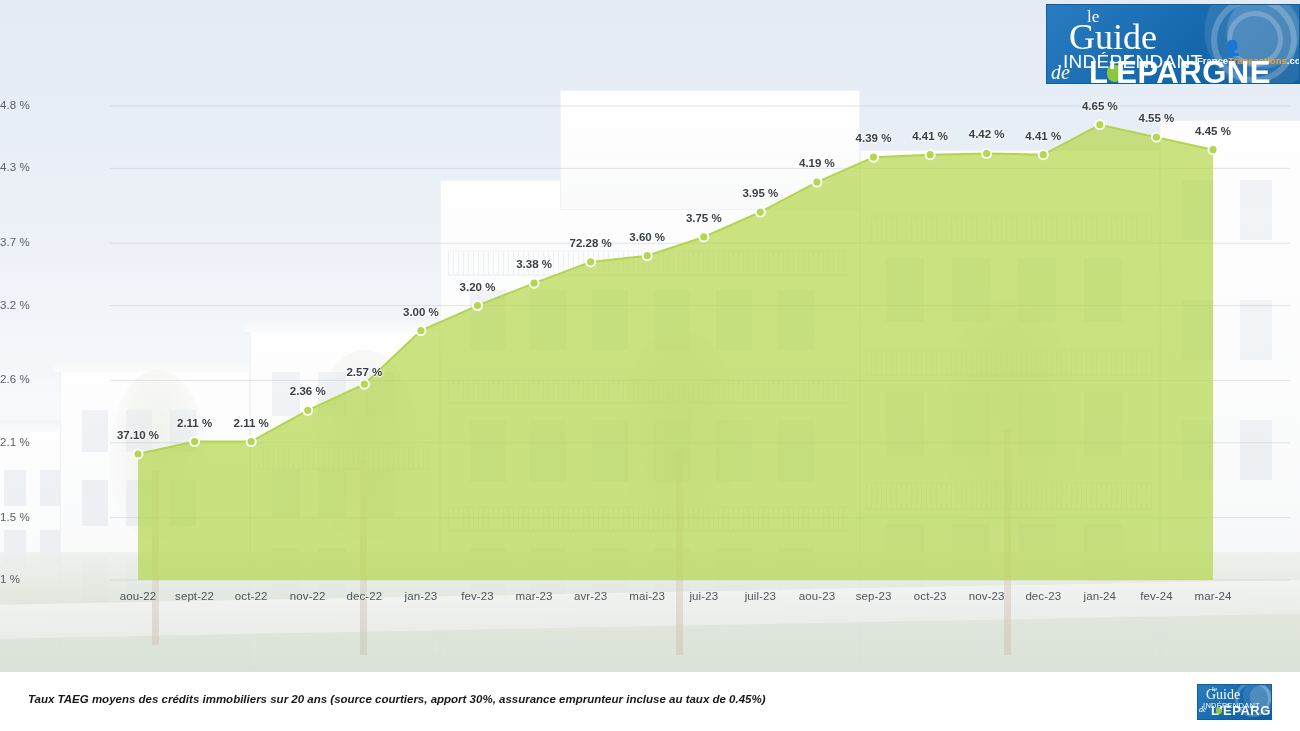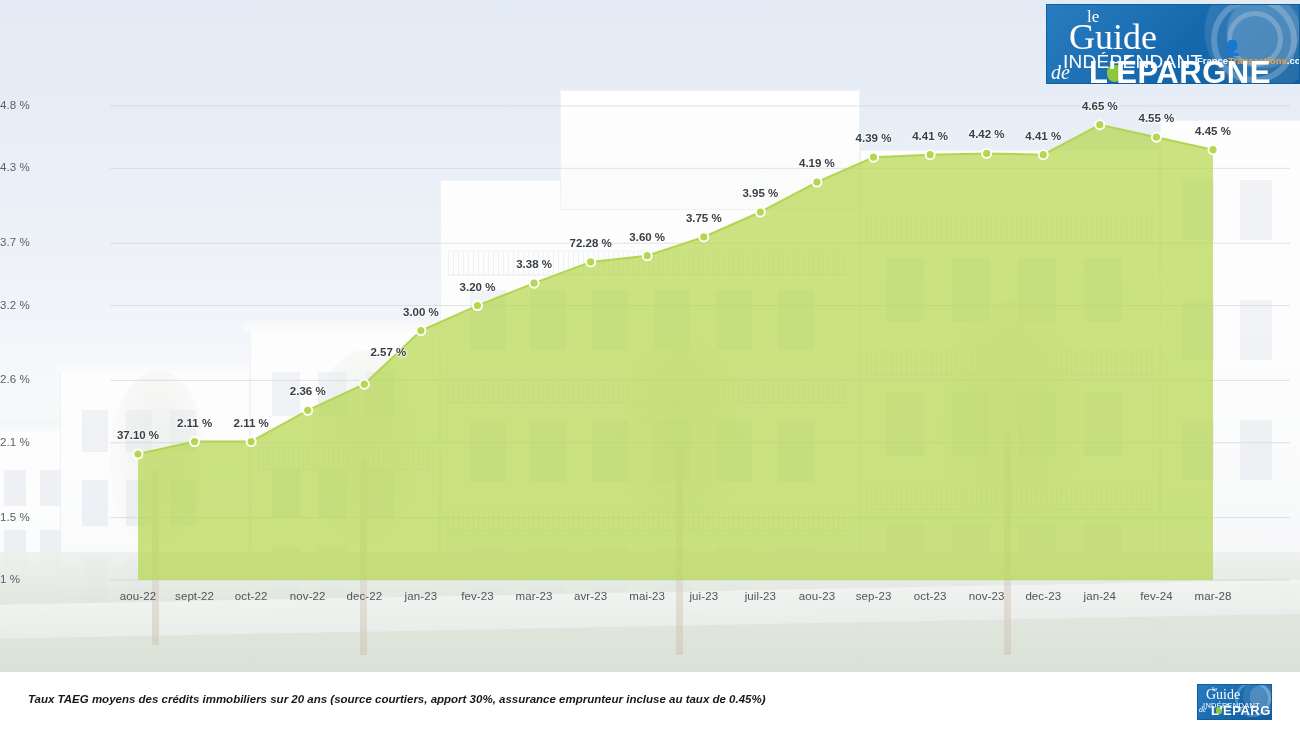--- a/index.html
+++ b/index.html
@@ -351,28 +351,28 @@
         <div class="xtick" style="left: 618.921px; width: 56.5789px; top: 590px;">mai-23</div>
         <div class="xtick" style="left: 675.5px; width: 56.5789px; top: 590px;">jui-23</div>
         <div class="xtick" style="left: 732.079px; width: 56.5789px; top: 590px;">juil-23</div>
         <div class="xtick" style="left: 788.658px; width: 56.5789px; top: 590px;">aou-23</div>
         <div class="xtick" style="left: 845.237px; width: 56.5789px; top: 590px;">sep-23</div>
         <div class="xtick" style="left: 901.816px; width: 56.5789px; top: 590px;">oct-23</div>
         <div class="xtick" style="left: 958.395px; width: 56.5789px; top: 590px;">nov-23</div>
         <div class="xtick" style="left: 1014.97px; width: 56.5789px; top: 590px;">dec-23</div>
         <div class="xtick" style="left: 1071.55px; width: 56.5789px; top: 590px;">jan-24</div>
         <div class="xtick" style="left: 1128.13px; width: 56.5789px; top: 590px;">fev-24</div>
-        <div class="xtick" style="left: 1184.71px; width: 56.5789px; top: 590px;">mar-28</div>
+        <div class="xtick" style="left: 1184.71px; width: 56.5789px; top: 590px;">mar-24</div>
       </div>
     <div id="dlabel-layer">
         <div class="dlabel" style="left: 138px; top: 429.016px;">37.10 %</div>
         <div class="dlabel" style="left: 194.579px; top: 416.542px;">2.11 %</div>
         <div class="dlabel" style="left: 251.158px; top: 416.542px;">2.11 %</div>
         <div class="dlabel" style="left: 307.737px; top: 385.358px;">2.36 %</div>
-        <div class="dlabel" style="left: 364.316px; top: 346px; margin-left: 24px;">2.57 %</div>
+        <div class="dlabel" style="left: 364.316px; top: 366px;">2.57 %</div>
         <div class="dlabel" style="left: 420.895px; top: 305.526px;">3.00 %</div>
         <div class="dlabel" style="left: 477.474px; top: 280.579px;">3.20 %</div>
         <div class="dlabel" style="left: 534.053px; top: 258.126px;">3.38 %</div>
         <div class="dlabel" style="left: 590.632px; top: 236.921px;">72.28 %</div>
         <div class="dlabel" style="left: 647.211px; top: 230.684px;">3.60 %</div>
         <div class="dlabel" style="left: 703.789px; top: 211.974px;">3.75 %</div>
         <div class="dlabel" style="left: 760.368px; top: 187.026px;">3.95 %</div>
         <div class="dlabel" style="left: 816.947px; top: 157.089px;">4.19 %</div>
         <div class="dlabel" style="left: 873.526px; top: 132.142px;">4.39 %</div>
         <div class="dlabel" style="left: 930.105px; top: 129.647px;">4.41 %</div>

